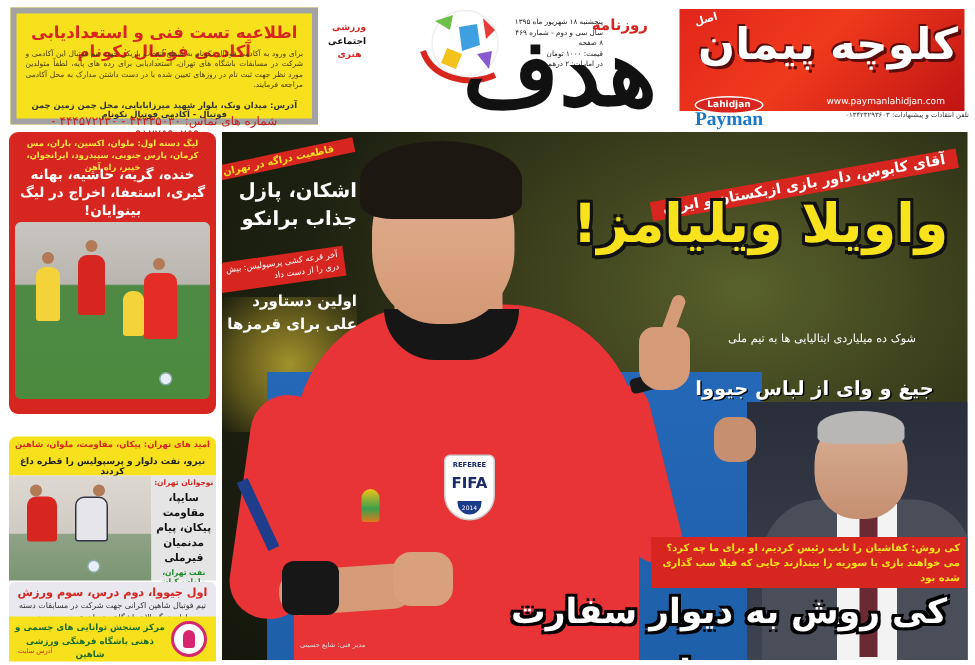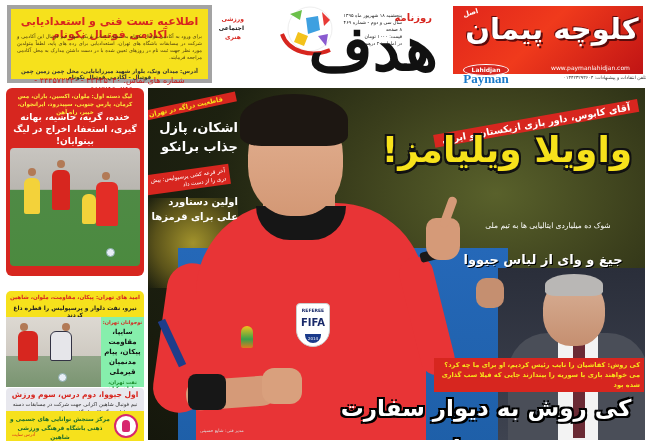--- a/index.html
+++ b/index.html
@@ -52,21 +52,21 @@
     background: linear-gradient(180deg, #c8c5c0 0%, #b9b6b0 35%, #4f8a45 36%, #4b8a3f 100%); overflow:hidden; }
   .player { position:absolute; border-radius: 6px 6px 2px 2px; }
   .head { position:absolute; width:8px; height:8px; border-radius:50%; background:#b27a56; }
   .ball { position:absolute; width:9px; height:9px; border-radius:50%; background:#e8eef6; border:1px solid #8aa; }
   #league-caption { position:absolute; top:190px; left:0; width:138px; color:#222; font-size:7px; font-weight:bold; }
   #box-youth { position:absolute; top:203px; left:0; width:138px; height:54px; background:#fff; }
   #box-youth .hdr { position:absolute; top:0; left:0; right:0; height:26px; background:#f6e11c; border-radius:5px 5px 0 0; }
   #box-youth .hdr .l1 { position:absolute; top:3px; left:2px; right:2px; font-size:5.6px; color:#d7261f; font-weight:bold; }
   #box-youth .hdr .l2 { position:absolute; top:13px; left:2px; right:2px; font-size:6px; color:#222; font-weight:bold; }
   #box-youth .photo2 { position:absolute; top:26px; left:0; width:95px; height:70px; background: linear-gradient(180deg, #ddd9d2 0%, #cfcac2 55%, #8fa386 56%, #7a9571 100%); overflow:hidden; }
-  #box-youth .side { position:absolute; top:26px; left:95px; width:43px; height:70px; background:#86efac; }
+  #box-youth .side { position:absolute; top:26px; left:95px; width:43px; height:70px; background:#e5e5e5; }
   #box-youth .side .k { font-size:5px; color:#d7261f; font-weight:bold; margin-top:2px; }
   #box-youth .side .h { font-size:7px; line-height:10px; color:#111; font-weight:bold; margin-top:2px; }
   #box-youth .side .f { font-size:5px; color:#1a8a2a; font-weight:bold; margin-top:2px; }
   #box-shahin { position:absolute; top:300px; left:0; width:138px; height:50px; background:#e8e8ee; border-radius:4px; }
   #box-shahin .hd { position:absolute; top:2px; left:2px; right:2px; color:#d7261f; font-size:7.5px; font-weight:bold; }
   #box-shahin .bd { position:absolute; top:12px; left:4px; right:4px; color:#333; font-size:5.3px; line-height:8px; }
   #box-shahin .tel { position:absolute; top:31px; left:2px; right:2px; color:#111; font-size:6.8px; font-weight:bold; }
   #box-center { position:absolute; top:323px; left:0; width:138px; height:30px; background:#f6e11c; }
   #box-center .txt { position:absolute; left:2px; right:32px; top:4px; color:#1a6a2a; font-size:5.8px; line-height:9px; font-weight:bold; }
   #box-center .emblem { position:absolute; right:6px; top:3px; width:24px; height:24px; border-radius:50%; background:#fff; border:2px solid #d7266e; }

